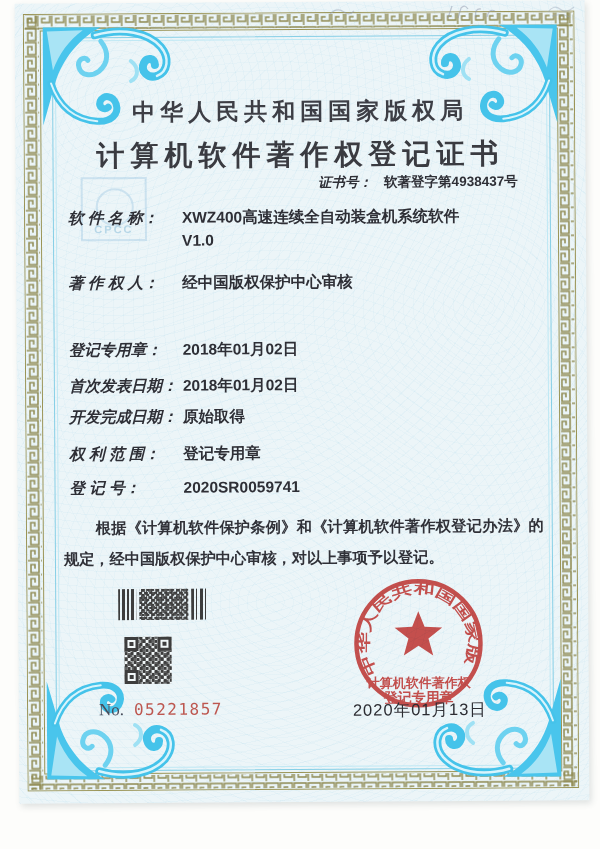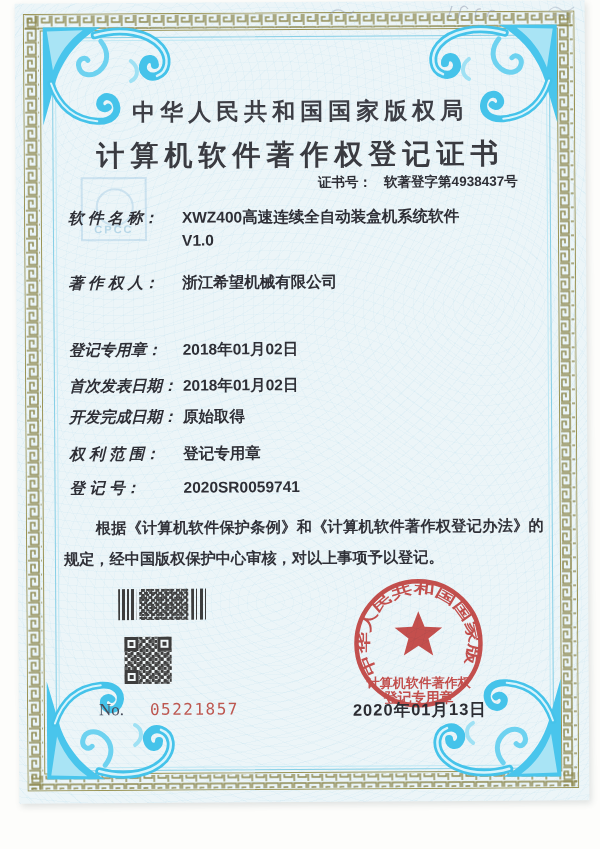--- a/index.html
+++ b/index.html
@@ -30,21 +30,21 @@
     border:2px solid rgba(136,187,220,.32); border-radius:50%; }
   .wm-text { position:absolute; left:0; right:0; bottom:4px; text-align:center;
     font-size:11px; font-weight:bold; letter-spacing:2px; color:rgba(130,185,215,.5); }
 
   .authority { position:absolute; left:0; top:94px; width:100%; text-align:center;
     font-size:23px; font-weight:bold; letter-spacing:5px; color:#3d3e45; }
   .cert-title { position:absolute; left:0; top:134px; width:100%; text-align:center;
     font-size:28px; font-weight:bold; letter-spacing:6px; color:#3a3b41; }
   .certno { position:absolute; top:172px; right:68px; font-size:13.5px;
     font-weight:bold; color:#2e2f36; }
-  .certno .lab { margin-right:12px; }
+  .certno .lab { margin-right:12px;font-style:italic; }
 
   .row { position:absolute; left:52px; width:480px; font-size:15.5px;
     font-weight:bold; color:#2e2f36; line-height:23px; }
   .row .lab { display:inline-block; width:114px; vertical-align:top;font-style:italic; }
   .row .val { display:inline-block; vertical-align:top; max-width:360px; }
   .row .val2 { display:block; }
 
   .statement { position:absolute; left:46px; top:509px; width:480px;
     font-size:15.2px; font-weight:600; color:#303138; line-height:31px;
     text-align:justify; text-indent:2.1em; }
@@ -68,27 +68,27 @@
       repeating-conic-gradient(rgba(61,61,61,.8) 0% 25%, rgba(0,0,0,0) 0% 50%);
     background-size:6px 6px, 9px 9px; background-position:0 0, 3px 2px; }
   .finder { position:absolute; width:14px; height:14px; border:3px solid #3d3d3d;
     background:#f2f8f9; }
   .finder::after { content:""; position:absolute; left:2px; top:2px; width:4px;
     height:4px; background:#3d3d3d; }
   .f-tl { left:0; top:0; } .f-tr { right:0; top:0; } .f-bl { left:0; bottom:0; }
 
   .serial { position:absolute; left:80px; top:697px; }
   .serial .no { font-family:"Liberation Serif", serif; font-size:17px;
-    color:#4a4e5c; margin-right:26px; }
+    color:#4a4e5c; margin-right:10px; }
   .serial .num { font-family:"DejaVu Sans Mono", monospace; font-size:16px;
     letter-spacing:1.5px; color:#bd5750;text-align:center; }
 
   .seal { position:absolute; left:330px; top:574px; mix-blend-mode:multiply; }
   .issue-date { position:absolute; left:326px; top:698px; width:150px;
-    text-align:center; font-size:16.5px; font-weight:bold; letter-spacing:1px;
+    text-align:center; font-size:16.5px; font-weight:normal; letter-spacing:1px;
     color:#2c2d33; }
 
   .pen-marks { position:absolute; left:0; top:0; }
 </style>
 </head>
 <body>
 
 <div class="scan">
   <div class="paper">
 
@@ -139,21 +139,21 @@
     <div class="cert-title">计算机软件著作权登记证书</div>
 
     <div class="certno">
       <span class="lab">证书号：</span><span>软著登字第4938437号</span>
     </div>
 
     <div class="row" style="top:203px">
       <span class="lab">软 件 名 称：</span><span class="val"><span>XWZ400高速连续全自动装盒机系统软件</span><span class="val2">V1.0</span></span>
     </div>
     <div class="row" style="top:268px">
-      <span class="lab">著 作 权 人：</span><span class="val">浙江希望机械有限公司</span>
+      <span class="lab">著 作 权 人：</span><span class="val">经中国版权保护中心审核</span>
     </div>
     <div class="row" style="top:335px">
       <span class="lab">登记专用章：</span><span class="val">2018年01月02日</span>
     </div>
     <div class="row" style="top:371px">
       <span class="lab">首次发表日期：</span><span class="val">2018年01月02日</span>
     </div>
     <div class="row" style="top:402px">
       <span class="lab">开发完成日期：</span><span class="val">原始取得</span>
     </div>

